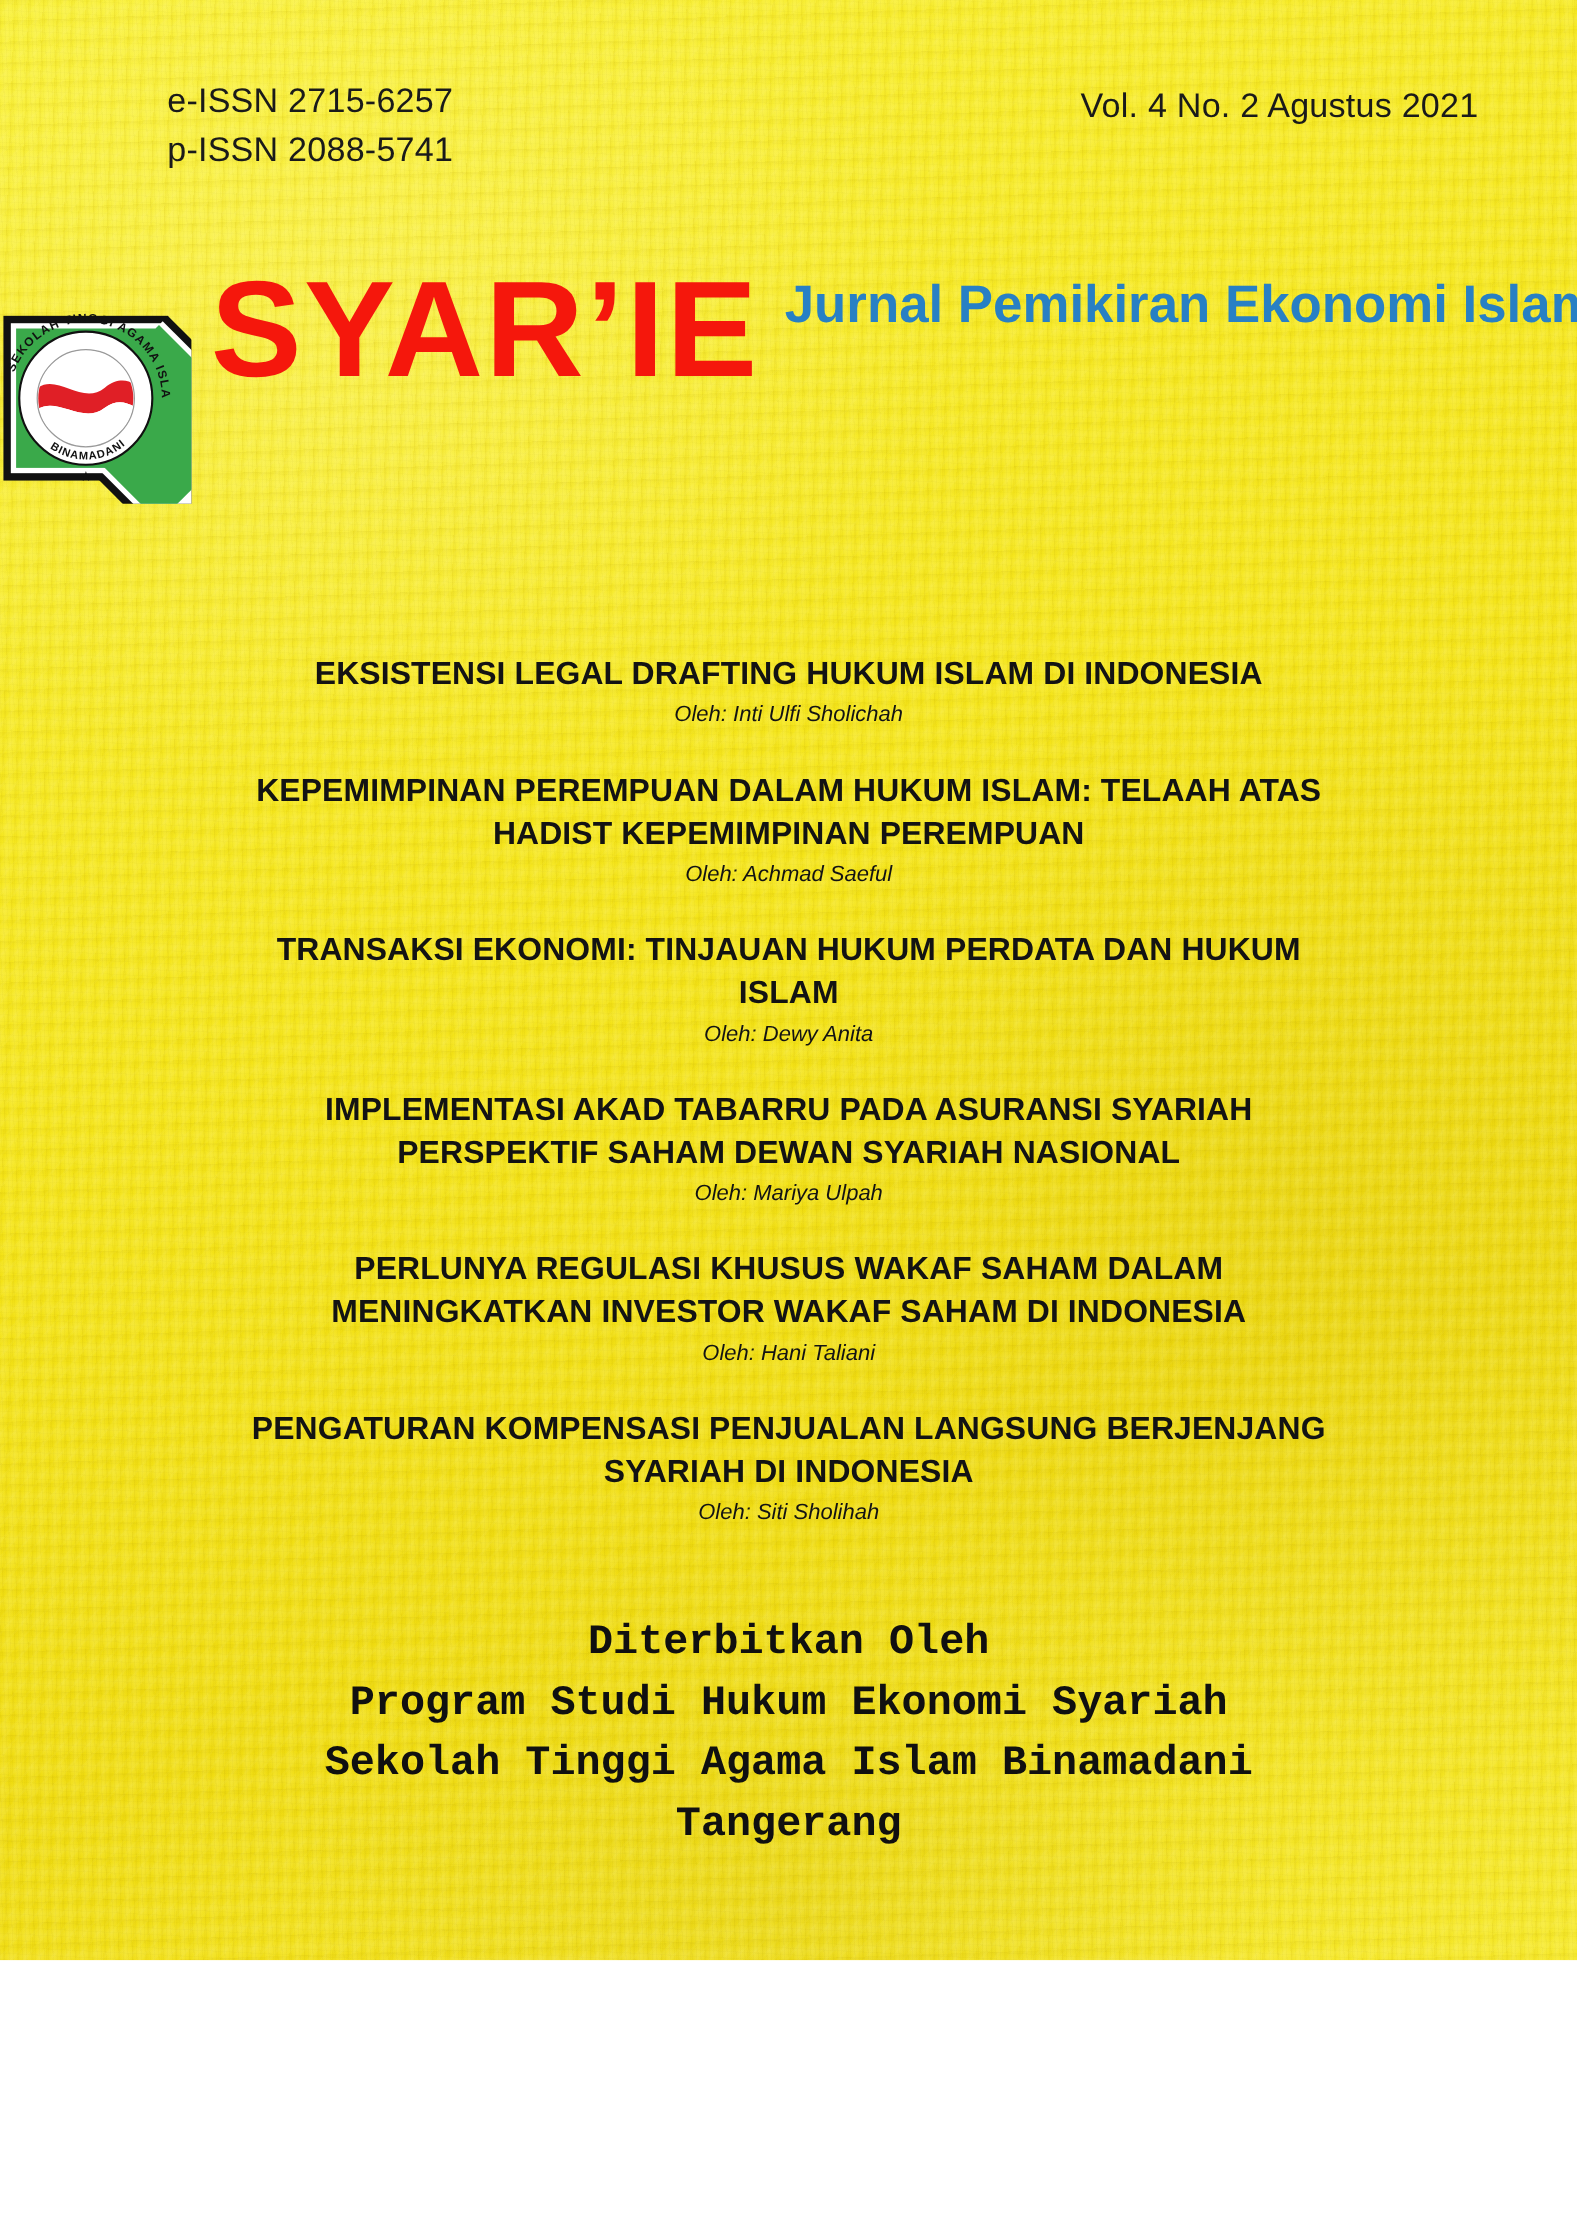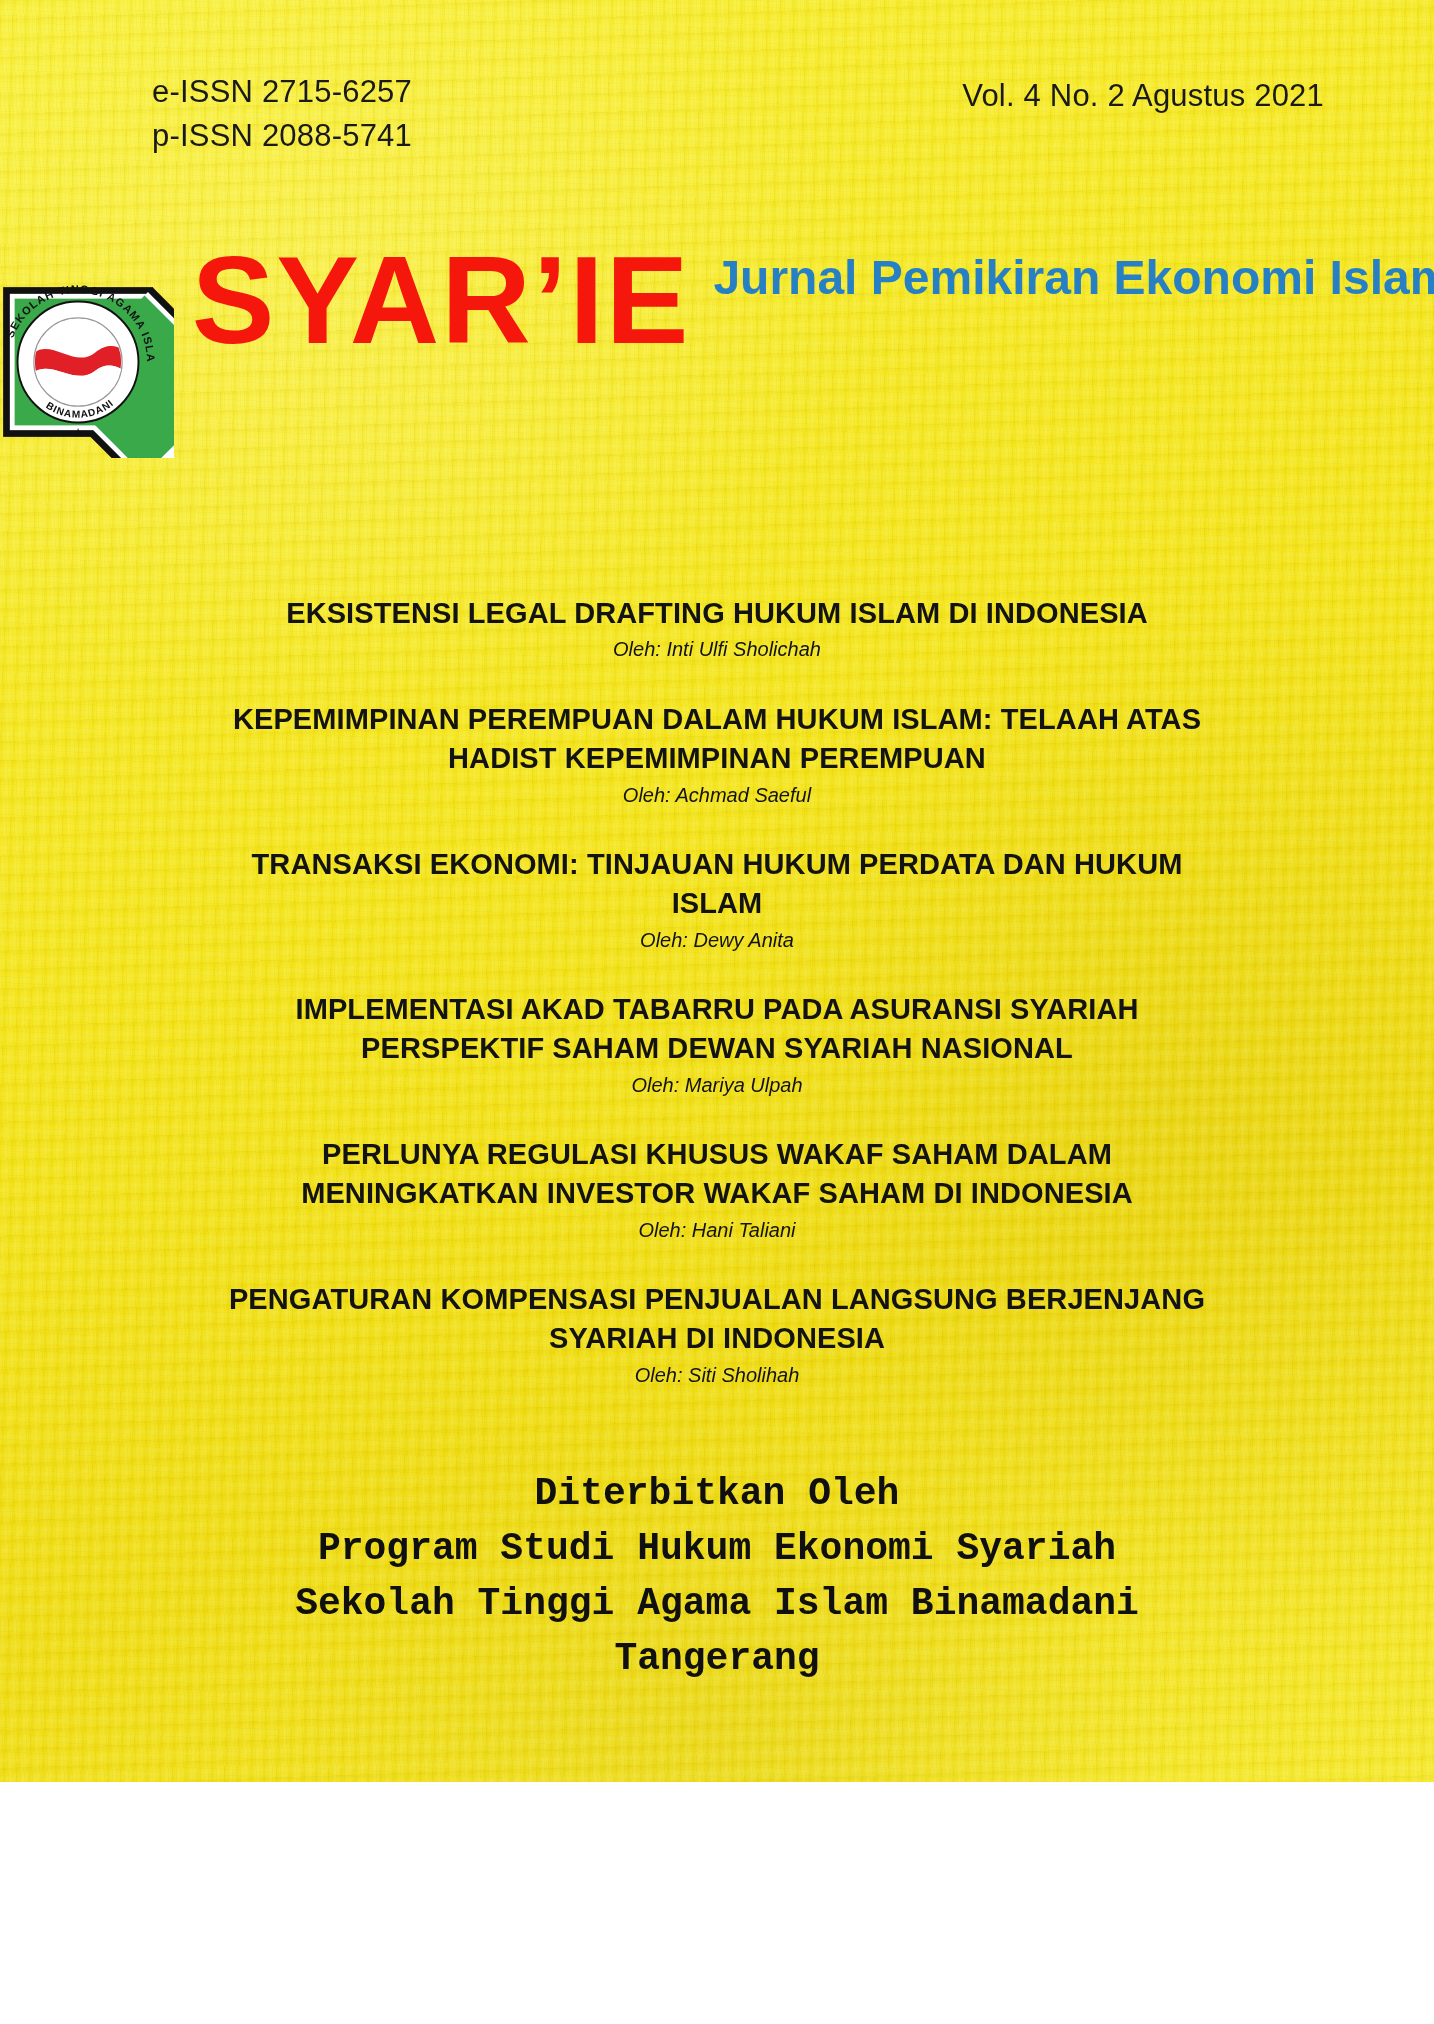--- a/index.html
+++ b/index.html
@@ -53,21 +53,21 @@
     font-size: 31px;
     font-weight: 400;
     color: #1a1a1a;
     line-height: 1.42;
     letter-spacing: 0.2px;
   }
   .issn-line { white-space: nowrap; }
 
   .volume-block {
     position: absolute;
-    right: 610px;
+    right: 590px;
     top: 78px;
     transform: translateX(500px);
     font-size: 31px;
     color: #1a1a1a;
     white-space: nowrap;
     letter-spacing: 0.2px;
   }
 
   
   .masthead {

